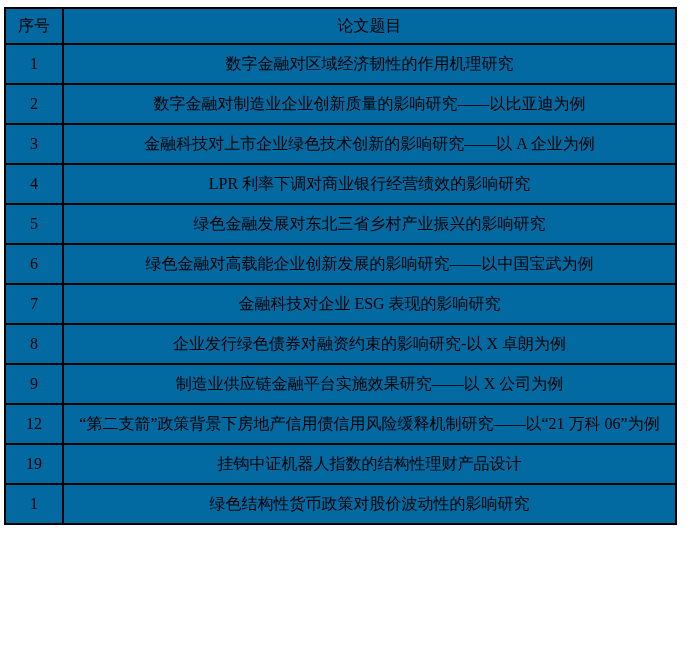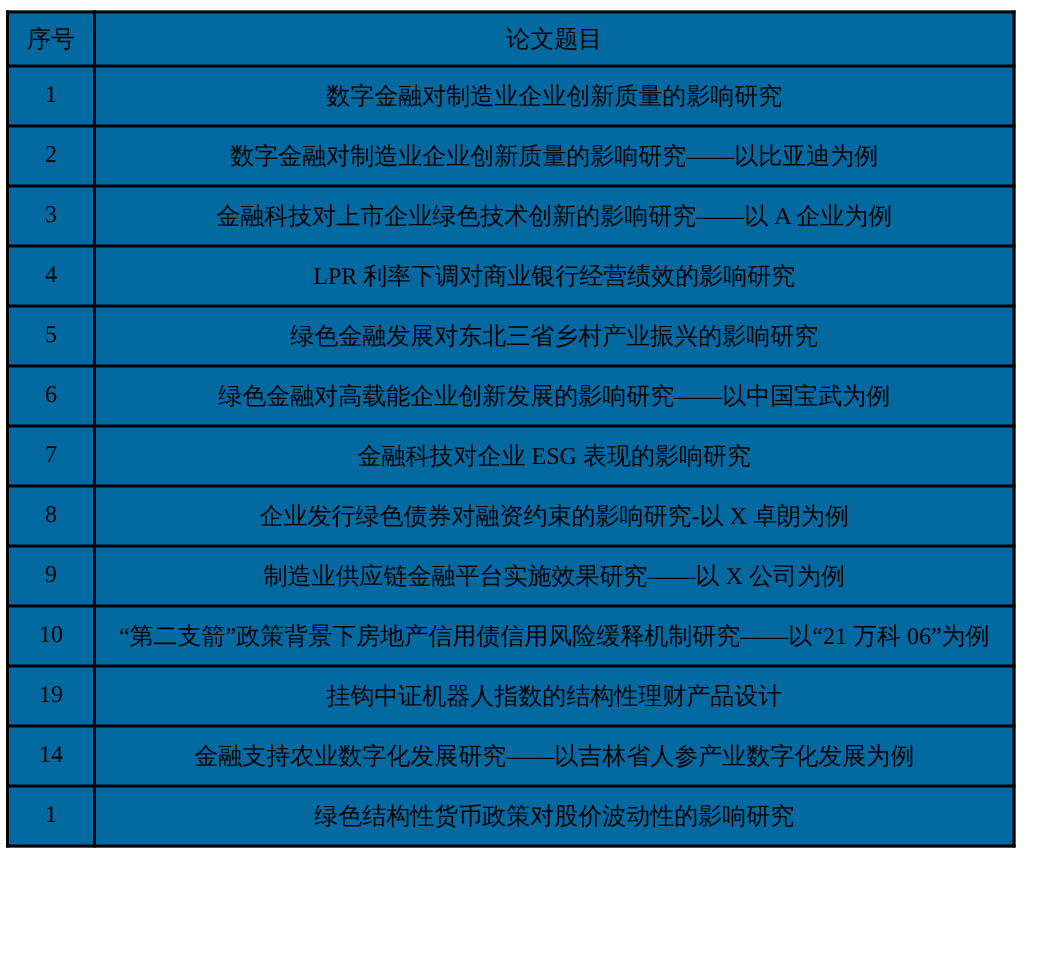--- a/index.html
+++ b/index.html
@@ -55,21 +55,21 @@
     </colgroup>
     <thead>
       <tr>
         <th>序号</th>
         <th>论文题目</th>
       </tr>
     </thead>
     <tbody id="table-body">
         <tr>
           <td>1</td>
-          <td>数字金融对制造业企业创新质量的影响研究</td>
+          <td>数字金融对区域经济韧性的作用机理研究</td>
         </tr>
         <tr>
           <td>2</td>
           <td>数字金融对制造业企业创新质量的影响研究——以比亚迪为例</td>
         </tr>
         <tr>
           <td>3</td>
           <td>金融科技对上市企业绿色技术创新的影响研究——以 A 企业为例</td>
         </tr>
         <tr>
@@ -90,30 +90,26 @@
         </tr>
         <tr>
           <td>8</td>
           <td>企业发行绿色债券对融资约束的影响研究-以 X 卓朗为例</td>
         </tr>
         <tr>
           <td>9</td>
           <td>制造业供应链金融平台实施效果研究——以 X 公司为例</td>
         </tr>
         <tr>
-          <td>10</td>
+          <td>12</td>
           <td>“第二支箭”政策背景下房地产信用债信用风险缓释机制研究——以“21 万科 06”为例</td>
         </tr>
         <tr>
           <td>19</td>
           <td>挂钩中证机器人指数的结构性理财产品设计</td>
-        </tr>
-        <tr>
-          <td>14</td>
-          <td>金融支持农业数字化发展研究——以吉林省人参产业数字化发展为例</td>
         </tr>
         <tr>
           <td>1</td>
           <td>绿色结构性货币政策对股价波动性的影响研究</td>
         </tr>
       </tbody>
   </table>
 </div>
 
 </body></html>

